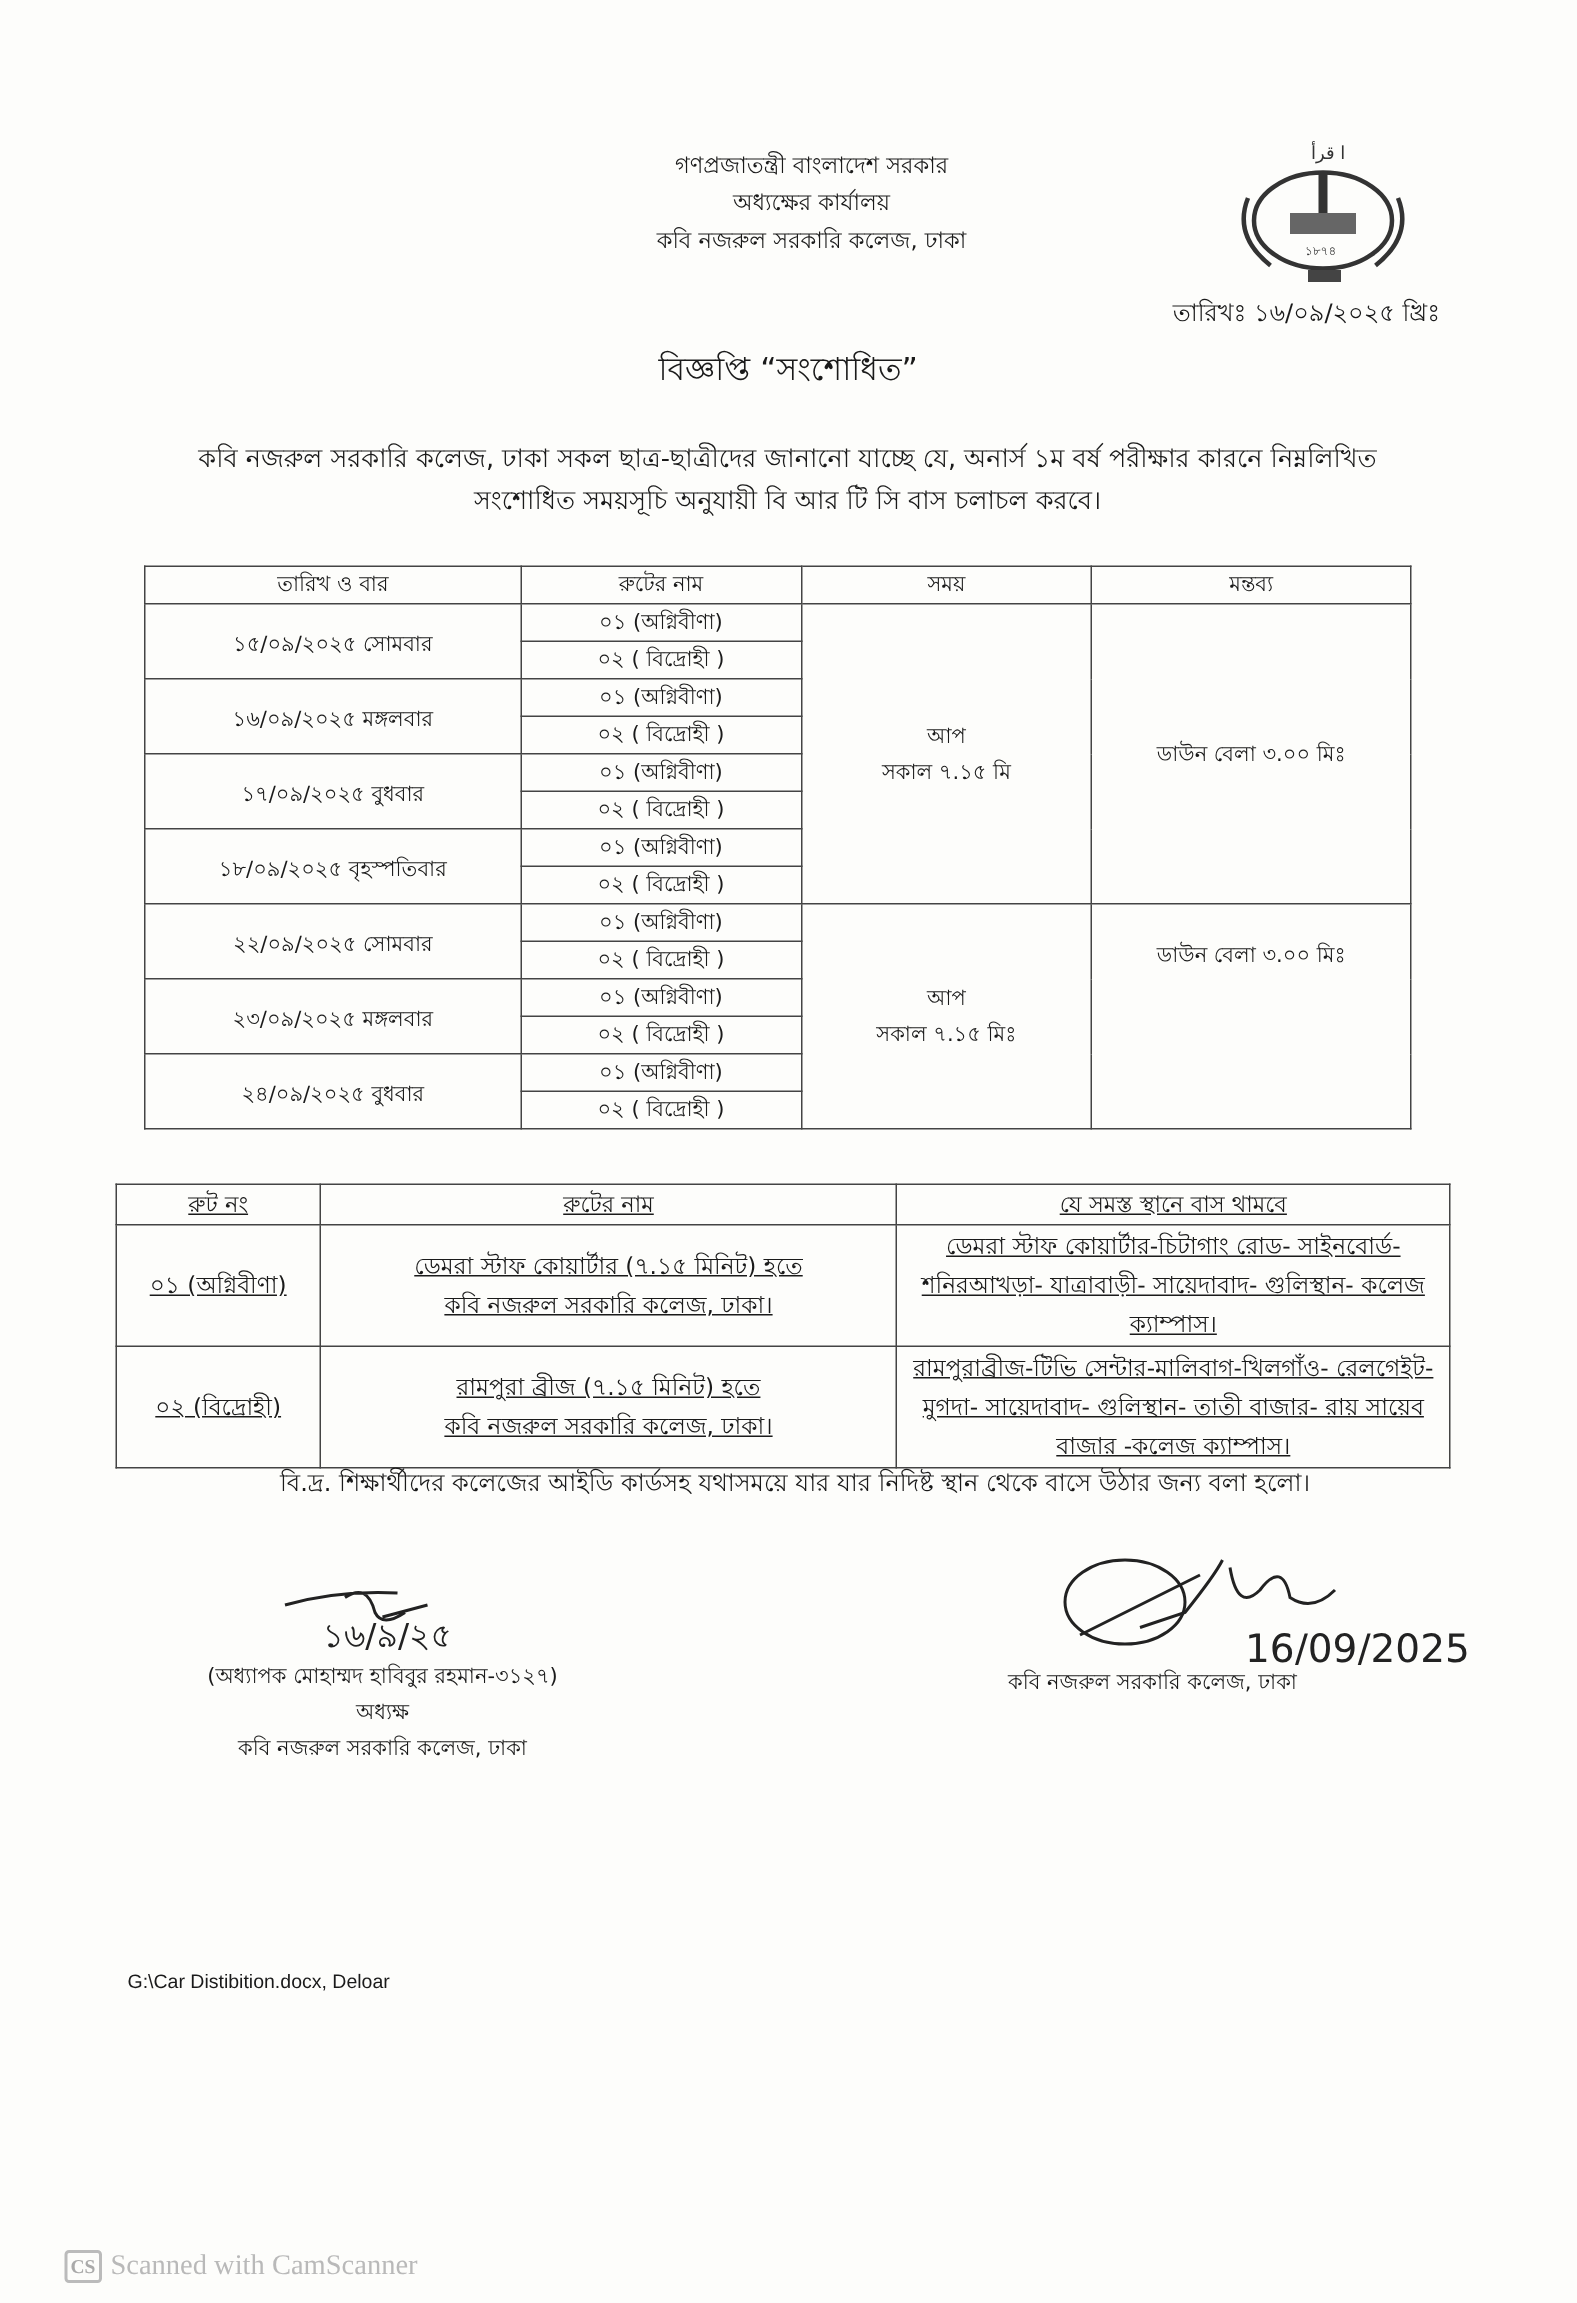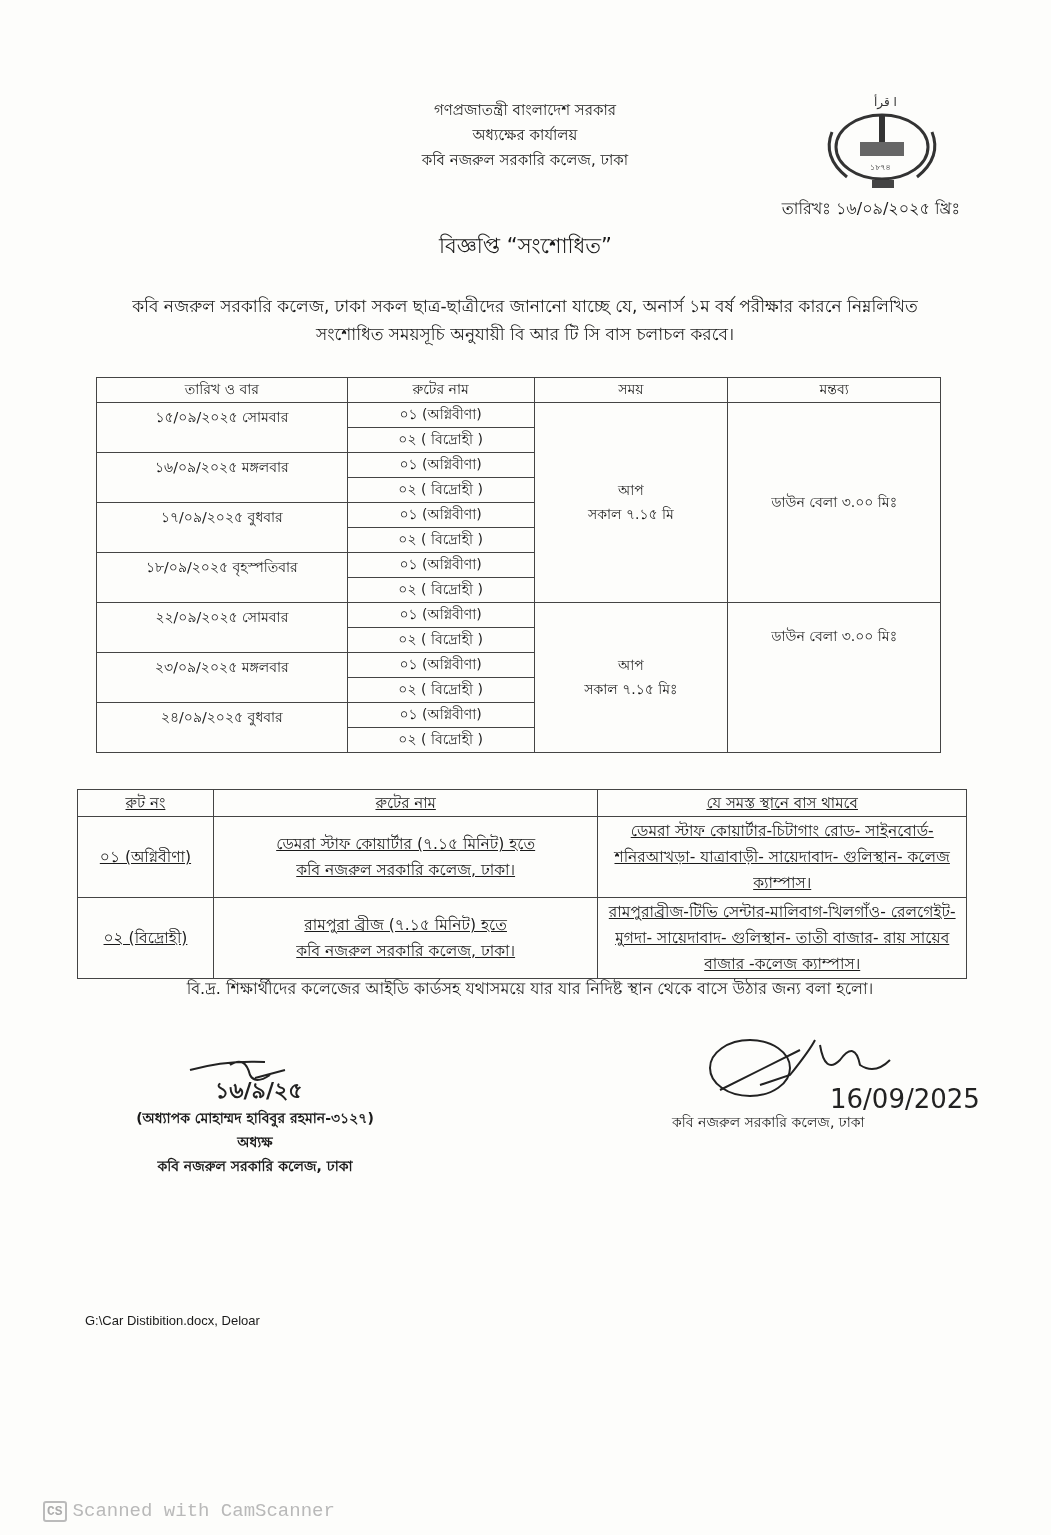--- a/index.html
+++ b/index.html
@@ -5,45 +5,45 @@
   html, body { margin: 0; padding: 0; }
   body {
     width: 1051px; height: 1535px; position: relative; overflow: hidden;
     background: #fdfdfb;
     font-family: "DejaVu Sans", sans-serif;
     color: #1a1a1a;
   }
   .abs { position: absolute; }
   .center { text-align: center; }
   .hdr-line { font-size: 15px; line-height: 25px; }
-  #header-block { left: 360px; top: 98px; width: 330px; }
+  #header-block { left: 376px; top: 98px; width: 330px; }
   #logo { left: 812px; top: 92px; width: 140px; height: 100px; }
   #date { left: 740px; top: 196px; width: 220px; font-size: 16px; text-align: right; }
   #title { left: 0; top: 230px; width: 1051px; font-size: 21px; }
   #intro { left: 95px; top: 292px; width: 860px; font-size: 17px; line-height: 28px; }
 
   table { border-collapse: collapse; position: absolute; }
   td, th { border: 1.4px solid #444; text-align: center; font-weight: normal; padding: 0; }
   #schedule { left: 96px; top: 377px; width: 845px; font-size: 14px; }
   #schedule th { height: 24px; font-size: 14px; }
   #schedule td { height: 23.4px; }
   #schedule td.mid { vertical-align: middle; }
-  #schedule td.date { vertical-align: top; padding-top: 3px; }
+  #schedule td.date { vertical-align: top; padding-top: 15px; }
 
   #routes { left: 77px; top: 789px; width: 890px; font-size: 15.5px; text-decoration: underline; }
   #routes th { height: 26px; font-size: 15px; }
   #routes td { line-height: 26px; padding: 1px 6px; }
 
   #note { left: 150px; top: 976px; width: 760px; font-size: 16px; }
 
-  #sig-left { left: 110px; top: 1040px; width: 290px; font-weight: bold; }
+  #sig-left { left: 110px; top: 1040px; width: 290px; }
   #sig-right { left: 640px; top: 1030px; width: 360px; }
   .sig-text { font-size: 14px; line-height: 24px; }
   #footer-path { left: 85px; top: 1313px; font-size: 13px; font-family: "Liberation Sans", sans-serif; }
-  #camscanner { left: 5px; top: 1500px; font-size: 19px; color: #b9b9b9; font-family: Liberation Mono, monospace; display:flex; align-items:center; gap:6px;padding-left:38px;}
+  #camscanner { left: 5px; top: 1500px; font-size: 19px; color: #b9b9b9; font-family: Liberation Serif, serif; display:flex; align-items:center; gap:6px;padding-left:38px;}
   .cs-box { border: 2px solid #bbb; border-radius: 3px; font-size: 13px; font-weight: bold; padding: 1px 2px; color: #aaa; }
 </style>
 </head>
 <body>
 
 <div id="header-block" class="abs center">
   <div class="hdr-line">গণপ্রজাতন্ত্রী বাংলাদেশ সরকার</div>
   <div class="hdr-line">অধ্যক্ষের কার্যালয়</div>
   <div class="hdr-line">কবি নজরুল সরকারি কলেজ, ঢাকা</div>
 </div>

